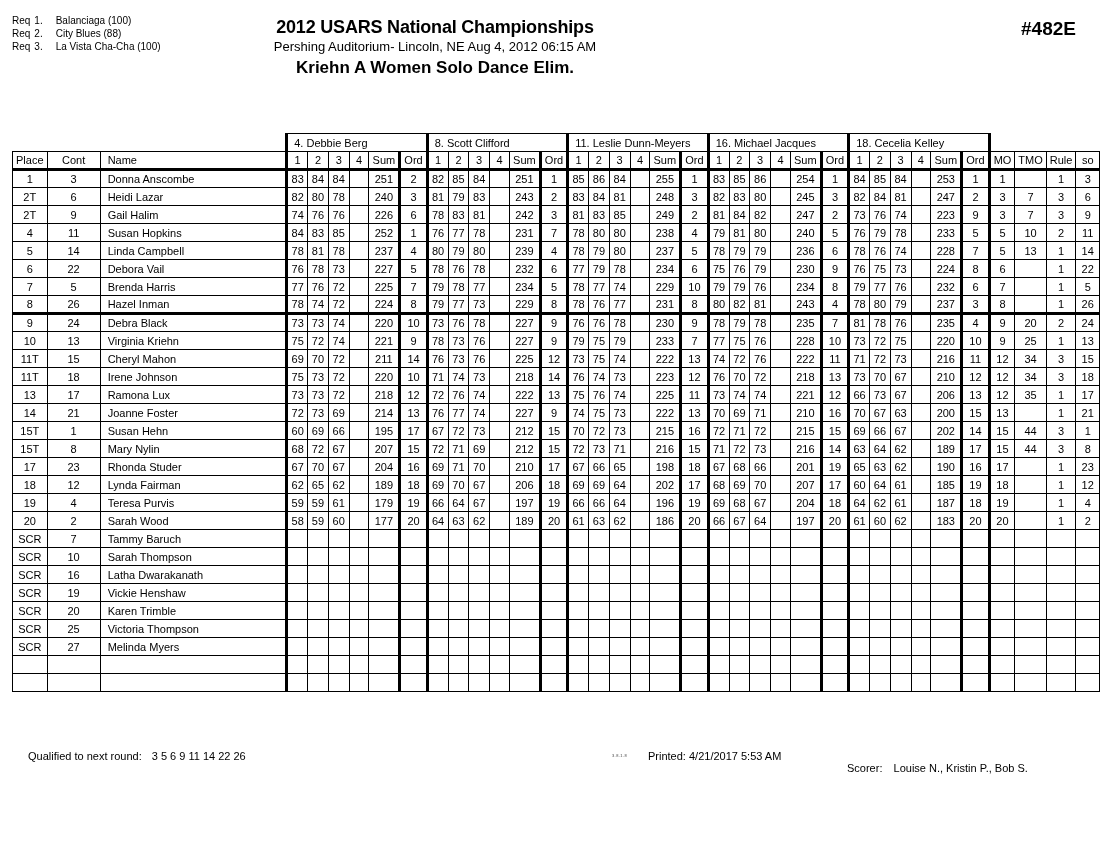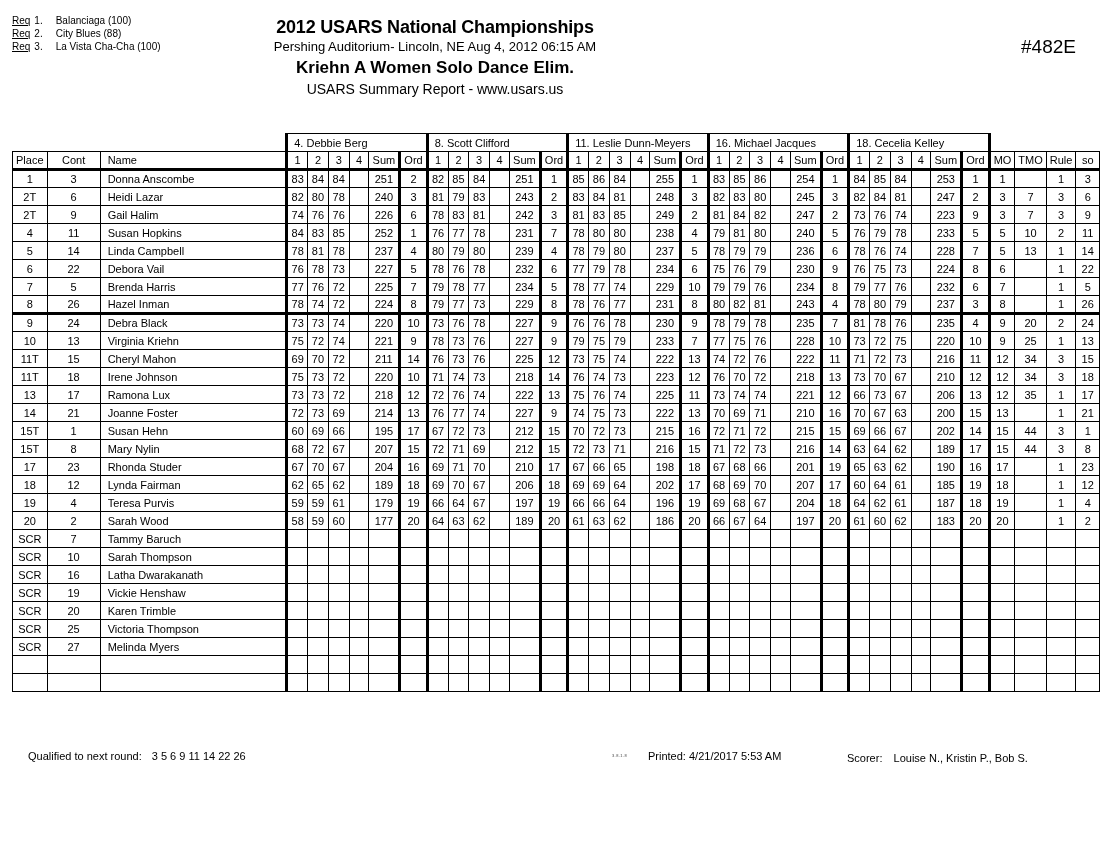--- a/index.html
+++ b/index.html
@@ -9,31 +9,31 @@
     background: #ffffff;
     font-family: "Liberation Sans", sans-serif;
     color: #000;
     overflow: hidden;
   }
   #page { position: relative; width: 1100px; height: 850px; background:#fff; }
 
   
   .req-block { position:absolute; left:12px; top:14px; font-size:10px; line-height:13px; white-space:nowrap; }
   .req-line  { display:block; }
-  .req-line .rq   { display:inline-block;text-decoration:underline; }
+  .req-line .rq   { display:inline-block; }
   .req-line .rnum { display:inline-block; padding:0 5px 0 4px; }
   .req-line .rnm  { display:inline-block;margin-left:8px; }
 
   .title-block { position:absolute; left:0; top:16px; width:870px; text-align:center; }
   .t1 { font-size:18px; font-weight:bold; line-height:22px; letter-spacing:-0.2px;}
   .t2 { font-size:13px; font-weight:normal; line-height:18px; }
   .t3 { font-size:17px; font-weight:bold; line-height:23px; }
   .t4 { font-size:14px; font-weight:normal; line-height:20px; }
 
-  .evt-num { position:absolute; right:24px; top:36px; font-size:19px; font-weight:normal; }
+  .evt-num { position:absolute; right:24px; top:18px; font-size:19px; font-weight:bold; }
 
   
   #grid { position:absolute; left:12px; top:133px; border-collapse:collapse; table-layout:fixed; }
   #grid td, #grid th {
     border:1px solid #000;
     font-weight:normal;
     font-size:11px;
     padding:0 3px;
     height:18px;
     vertical-align:middle;
@@ -68,21 +68,21 @@
 
   
   tr.filler td { height:52px; }
 
   
   .footer { position:absolute; left:12px; top:750px; width:1076px; height:18px; font-size:11px; }
   .f-qual  { position:absolute; left:8px;  top:0; white-space:nowrap;margin-left:8px; }
   .f-qual .lab { margin-right:10px; }
   .f-ver   { position:absolute; left:600px; top:3px; font-size:4px; color:#444; letter-spacing:0.4px;}
   .f-print { position:absolute; left:636px; top:0; white-space:nowrap; }
-  .f-score { position:absolute; left:835px; top:2px; white-space:nowrap; }
+  .f-score { position:absolute; left:835px; top:12px; white-space:nowrap; }
   .f-score .lab { margin-right:8px; }
 </style>
 </head>
 <body>
 
 <div id="page">
 
   <div class="req-block">
     <span class="req-line">
       <span class="rq">Req</span><span class="rnum">1.</span><span class="rnm">Balanciaga (100)</span>
@@ -92,21 +92,20 @@
     </span>
     <span class="req-line">
       <span class="rq">Req</span><span class="rnum">3.</span><span class="rnm">La Vista Cha-Cha (100)</span>
     </span>
   </div>
 
   <div class="title-block">
     <div class="t1">2012 USARS National Championships</div>
     <div class="t2">Pershing Auditorium- Lincoln, NE  Aug 4, 2012  06:15 AM</div>
     <div class="t3">Kriehn A Women Solo Dance Elim.</div>
-    <div class="t4">USARS Summary Report - www.usars.us</div>
   </div>
 
   <div class="evt-num">#482E</div>
 
   <table id="grid">
     <thead>
       <tr id="judge-hdr-row">
           <td class="no-border c-place"></td>
           <td class="no-border c-cont"></td>
           <td class="no-border c-name"></td>

